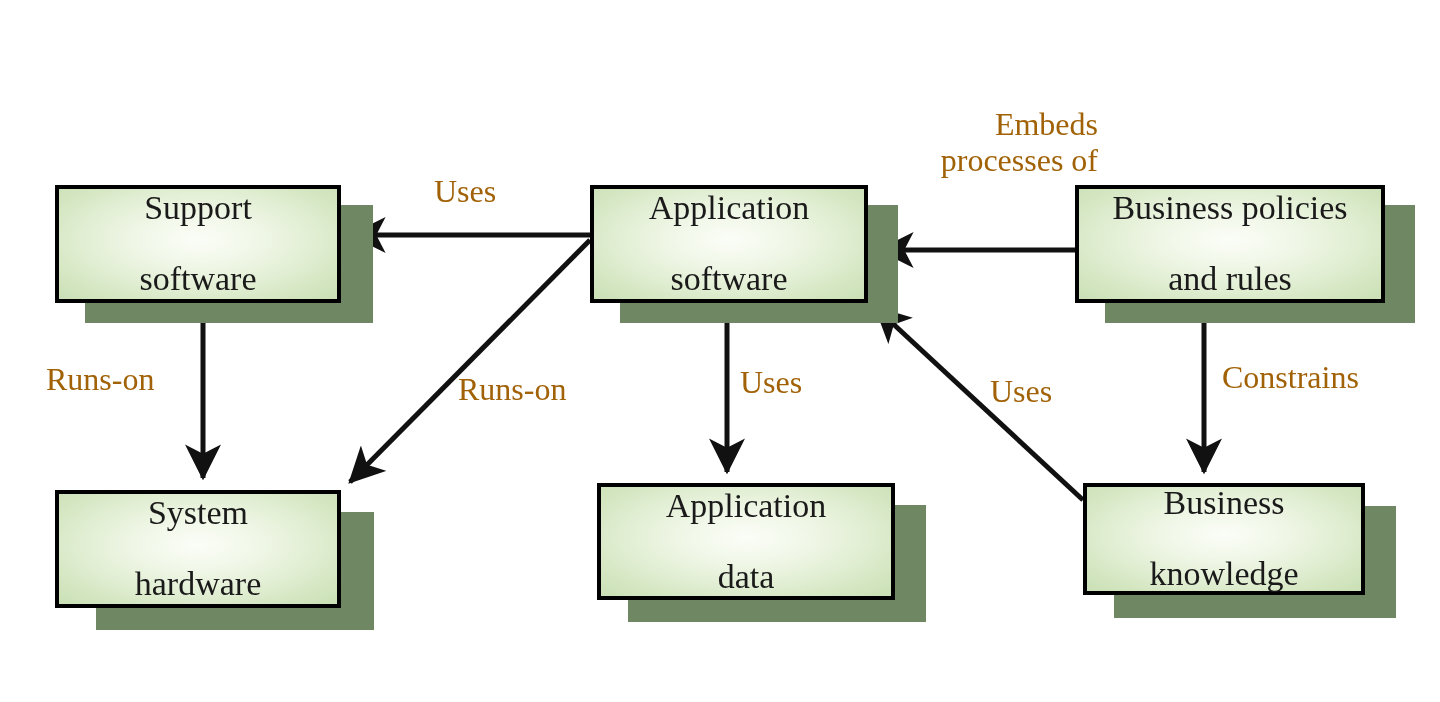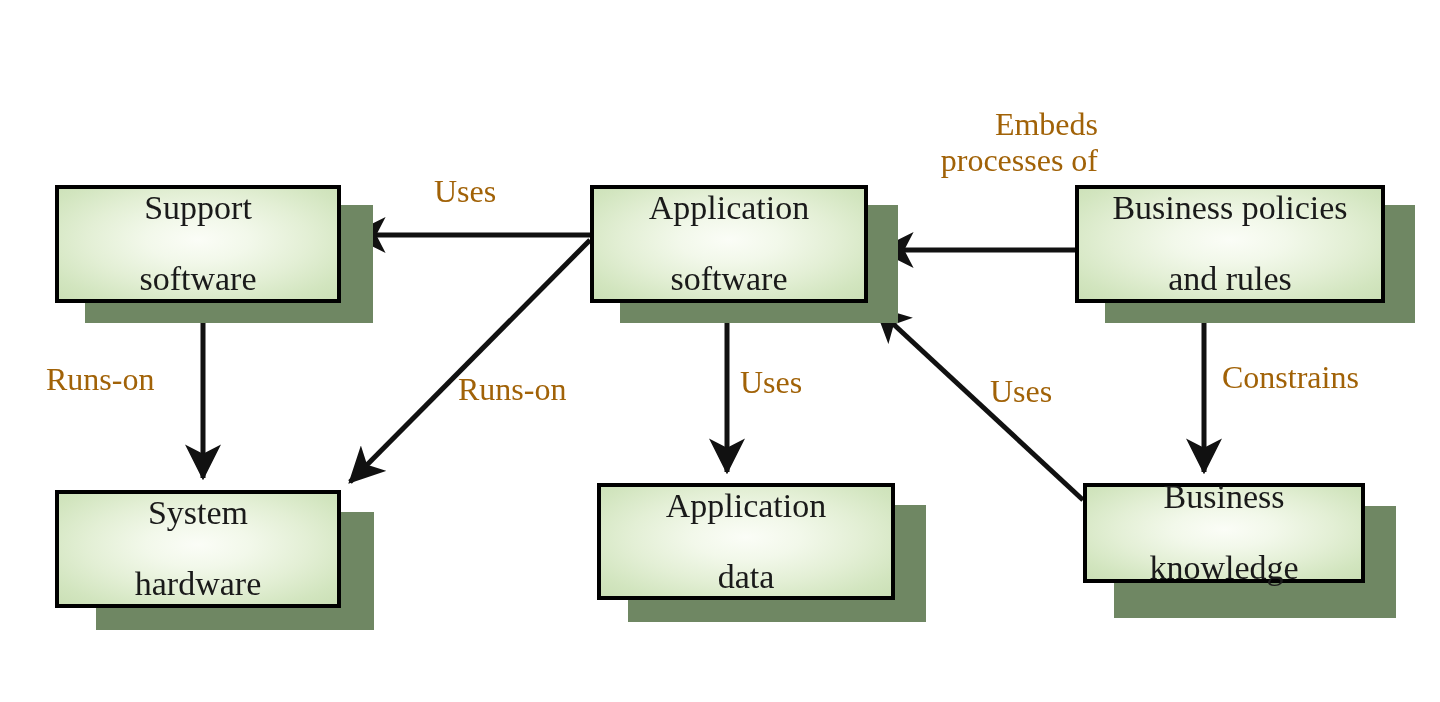--- a/index.html
+++ b/index.html
@@ -124,21 +124,21 @@
   <div class="node" style="left:1075px; top:185px; width:310px; height:118px; font-size:34px;">
     <span class="node-label">Business policies</span>
     <span class="node-label">and rules</span>
   </div>
 
   <div class="node" style="left:597px; top:483px; width:298px; height:117px; font-size:34px;">
     <span class="node-label">Application</span>
     <span class="node-label">data</span>
   </div>
 
-  <div class="node" style="left:1083px; top:483px; width:282px; height:100px; font-size:34px;">
+  <div class="node" style="left:1083px; top:483px; width:282px; height:112px; font-size:34px;">
     <span class="node-label">Business</span>
     <span class="node-label">knowledge</span>
   </div>
 
   <div class="edge-label" style="left:434px; top:174px; font-size:32px;">Uses</div>
 
   <div class="edge-label two-line" style="left:868px; top:107px; font-size:32px; width:230px;">
     <span style="display:block;">Embeds</span>
     <span style="display:block;">processes of</span>
   </div>

